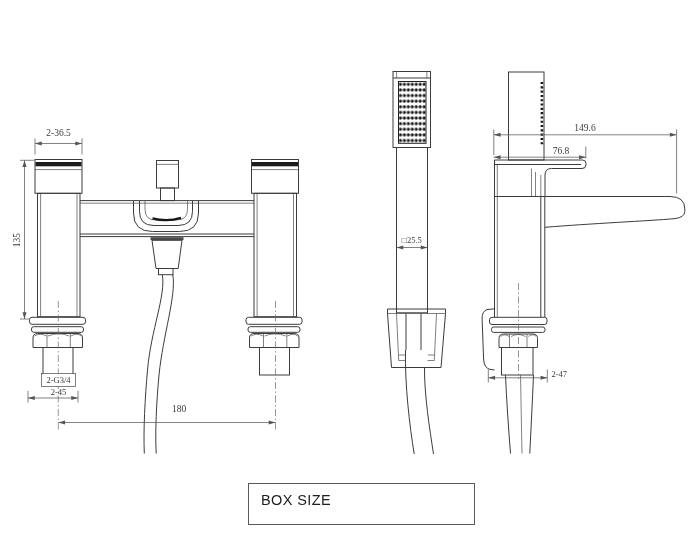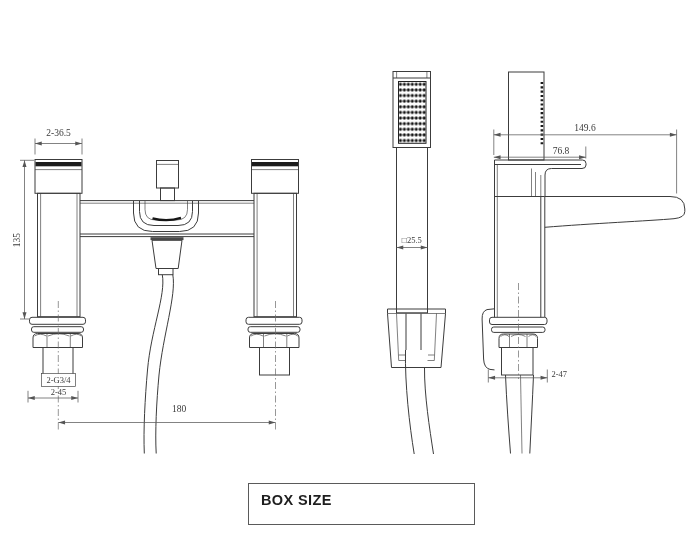--- a/index.html
+++ b/index.html
@@ -14,21 +14,21 @@
   .gask{fill:#4a4a4a;stroke:none;}
   .dim{stroke:#5a5a5a;stroke-width:.75;fill:none;}
   .cl{stroke:#6a6a6a;stroke-width:.7;fill:none;stroke-dasharray:7 2.5 1.5 2.5;}
   .dimtxt{font-family:"Liberation Serif", serif;font-size:9.5px;fill:#3a3a3a;}
   .dimtxt-s{font-family:"Liberation Serif", serif;font-size:8.5px;fill:#3a3a3a;}
   .white{fill:#ffffff;}
   
   .box-size{position:absolute;left:248px;top:483px;width:227px;height:42px;
             border:1px solid #5a5a5a;background:#fff;display:flex;align-items:flex-start;
             padding:8px 0 0 12px;box-sizing:border-box;gap:11px;
-            font-size:14.5px;color:#1e1e1e;letter-spacing:.4px;font-weight:bold;}
+            font-size:14.5px;color:#1e1e1e;letter-spacing:.4px;}
 </style>
 </head>
 <body>
 
 <div class="stage">
 
 <svg width="688" height="557" viewBox="0 0 688 557">
   <defs>
     <marker id="arr" markerWidth="11" markerHeight="8" refX="9.6" refY="4" orient="auto-start-reverse">
       <path d="M0.6,1.3 L9.6,4 L0.6,6.7 Z" fill="#555"></path>

